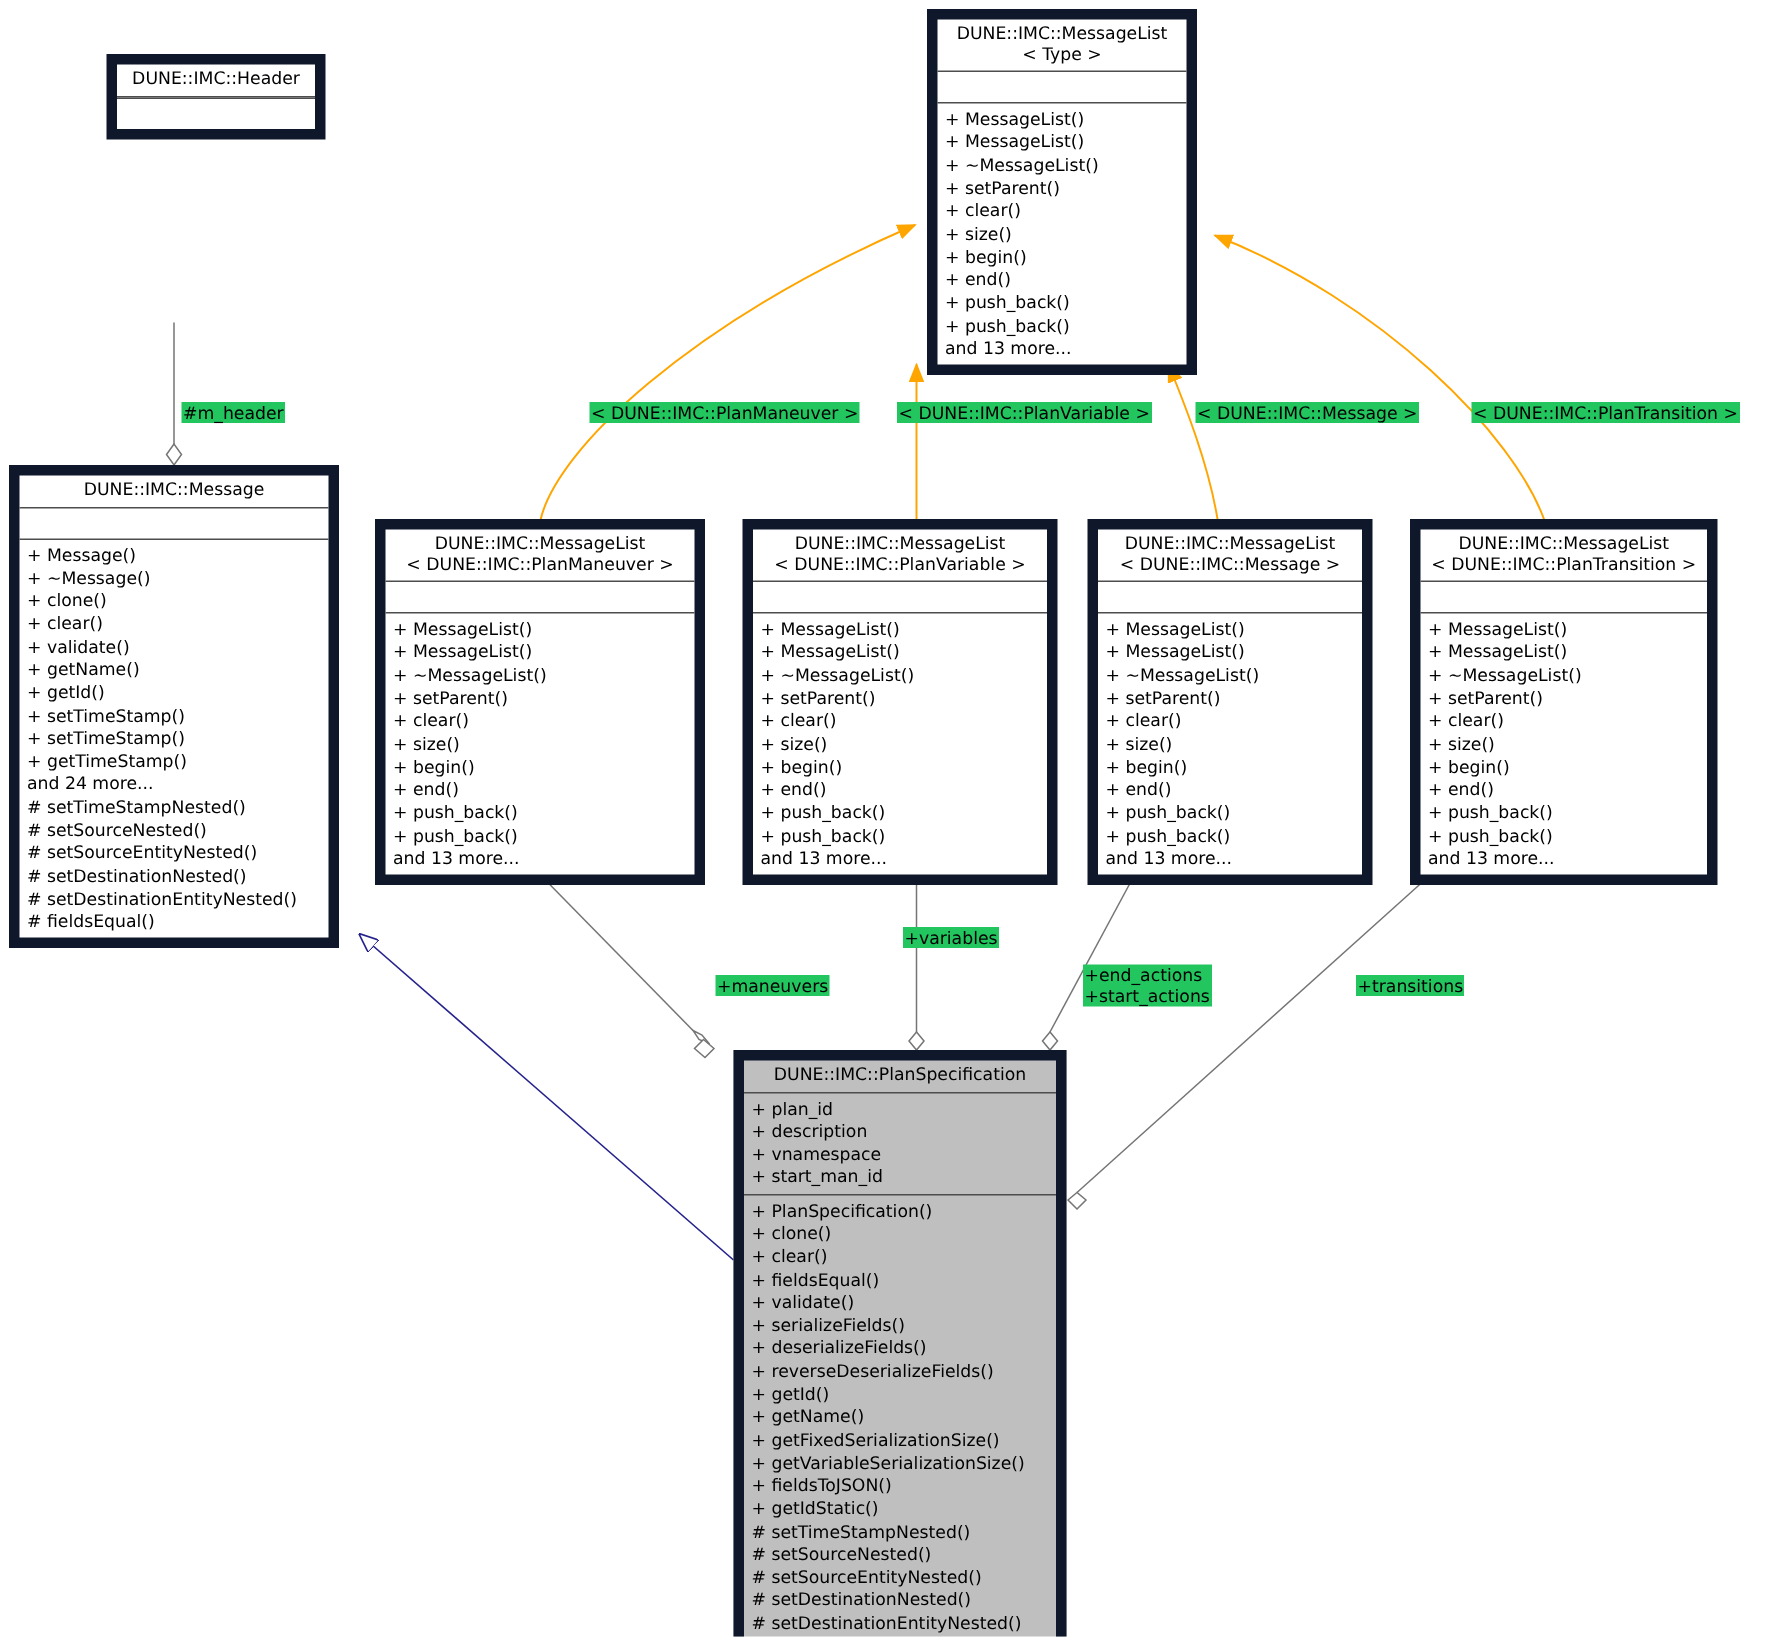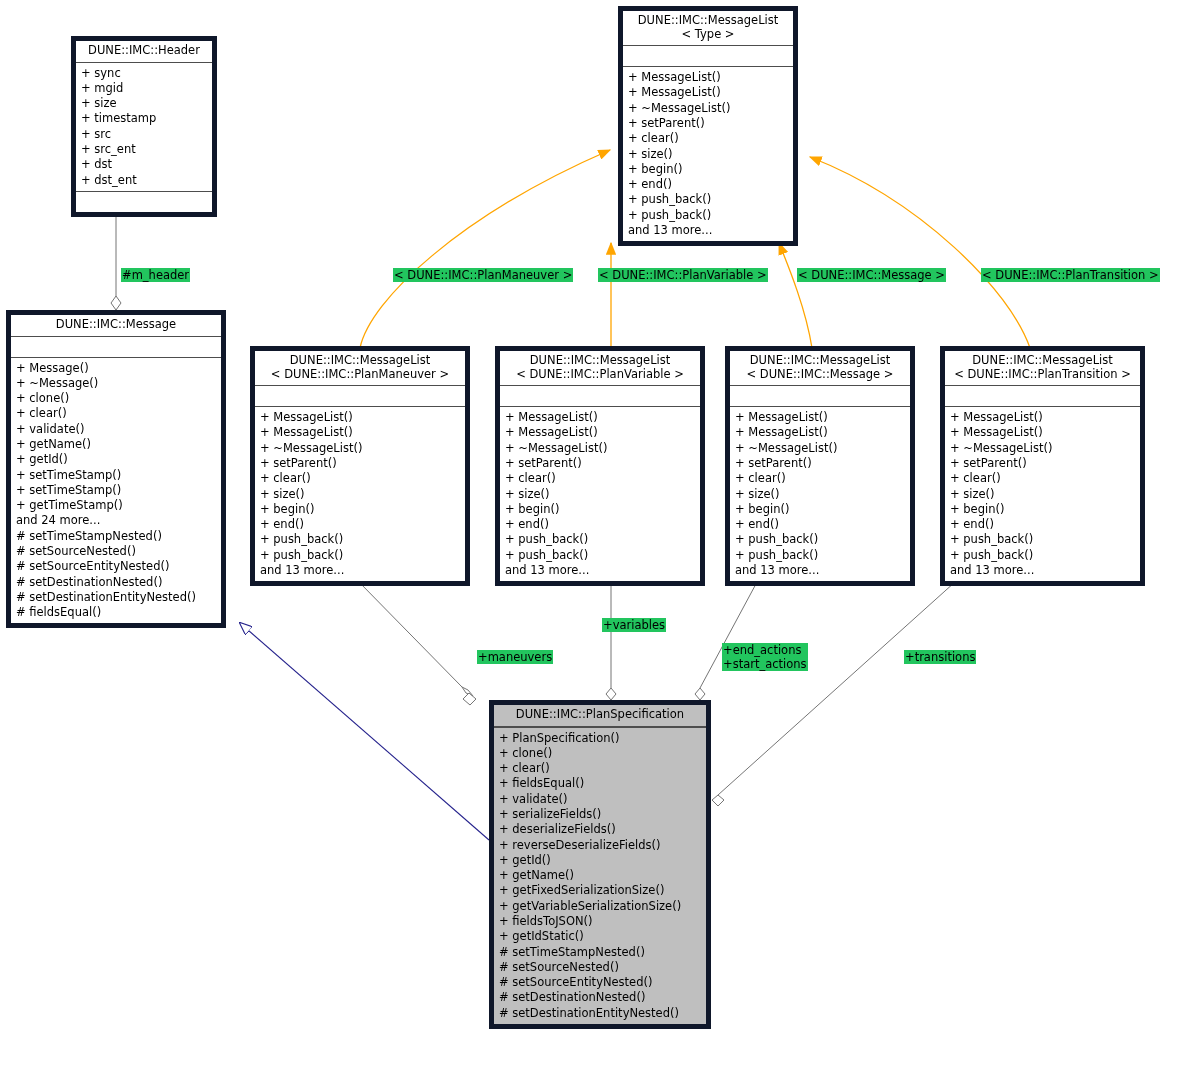--- a/index.html
+++ b/index.html
@@ -20,21 +20,21 @@
     position: absolute;
     left: 0;
     top: 0;
     width: 1184px;
     height: 1091px;
     pointer-events: none;
   }
   .node {
     position: absolute;
     box-sizing: border-box;
-    border: 5px solid #0f172a;
+    border: 7px solid #0f172a;
     background: #ffffff;
   }
   .node.filled {
     background: #bfbfbf;
   }
   .node .title {
     text-align: center;
     padding: 3px 4px 4px 4px;
     line-height: 1.18;
     white-space: pre-line;
@@ -113,30 +113,20 @@
     </g>
     <g>
       <line x1="955" y1="582" x2="718" y2="795" stroke="#757575" stroke-width="1"></line>
       <polygon points="718,795 712,800 718,806 724,800" fill="#ffffff" stroke="#757575" stroke-width="1"></polygon>
     </g>
   </svg>
 
   <div class="node" style="left:44px; top:36px; width:146px;margin-left:27px;">
     <div class="title">DUNE::IMC::Header</div>
     <div class="sep"></div>
-    <div class="compartment">
-      <div>+ sync</div>
-      <div>+ mgid</div>
-      <div>+ size</div>
-      <div>+ timestamp</div>
-      <div>+ src</div>
-      <div>+ src_ent</div>
-      <div>+ dst</div>
-      <div>+ dst_ent</div>
-    </div>
     <div class="sep"></div>
     <div class="compartment empty"></div>
   </div>
 
   <div class="node" style="left:618px; top:6px; width:180px;">
     <div class="title">DUNE::IMC::MessageList
 &lt; Type &gt;</div>
     <div class="sep"></div>
     <div class="compartment empty"></div>
     <div class="sep"></div>
@@ -261,20 +251,26 @@
       <div>+ end()</div>
       <div>+ push_back()</div>
       <div>+ push_back()</div>
       <div>and 13 more...</div>
     </div>
   </div>
 
   <div class="node filled" style="left:489px; top:700px; width:222px;">
     <div class="title">DUNE::IMC::PlanSpecification</div>
     <div class="sep"></div>
+    <div class="compartment">
+      <div>+ plan_id</div>
+      <div>+ description</div>
+      <div>+ vnamespace</div>
+      <div>+ start_man_id</div>
+    </div>
     <div class="sep"></div>
     <div class="compartment">
       <div>+ PlanSpecification()</div>
       <div>+ clone()</div>
       <div>+ clear()</div>
       <div>+ fieldsEqual()</div>
       <div>+ validate()</div>
       <div>+ serializeFields()</div>
       <div>+ deserializeFields()</div>
       <div>+ reverseDeserializeFields()</div>

